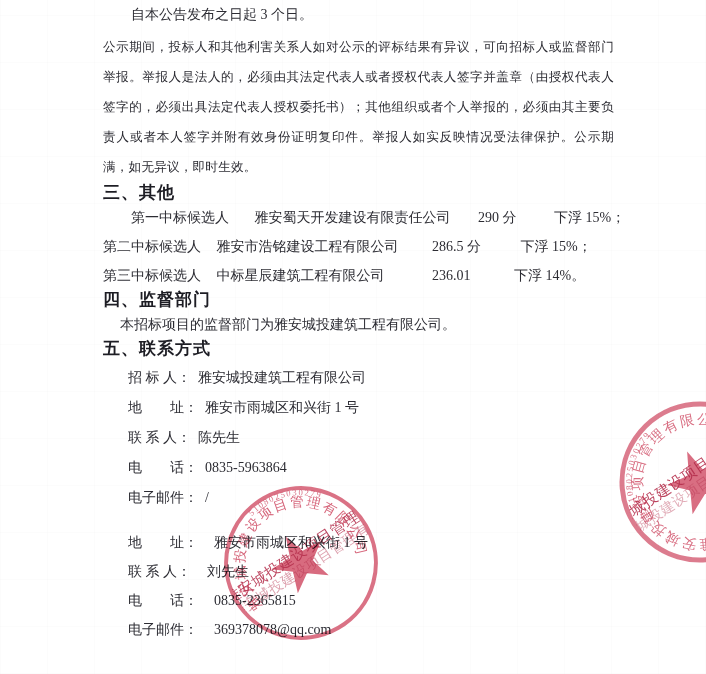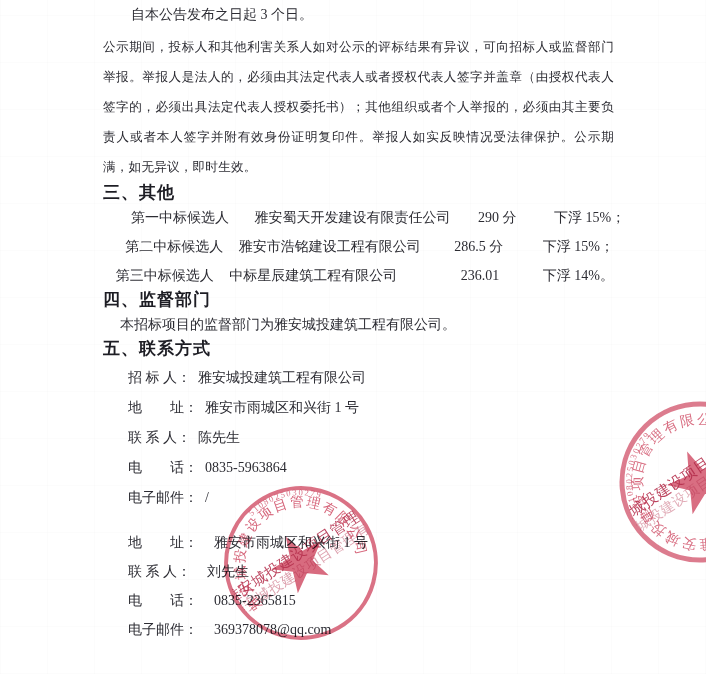--- a/index.html
+++ b/index.html
@@ -23,21 +23,21 @@
     letter-spacing:0.2px;
   }
   h2.sec{
     margin:0;font-size:17px;font-weight:bold;line-height:26px;color:#1d1d24;
     letter-spacing:1px;white-space:nowrap;
   }
   .cand{font-size:14px;line-height:29px;white-space:nowrap;}
   .cand span{display:inline-block;}
   .r1 .c-com{margin-left:22px}.r1 .c-sco{margin-left:24px}.r1 .c-flo{margin-left:34px}
   .r2 .c-com{margin-left:12px}.r2 .c-sco{margin-left:30px}.r2 .c-flo{margin-left:36px}
-  .r3 .c-com{margin-left:12px}.r3 .c-sco{margin-left:60px}.r3 .c-flo{margin-left:40px}
+  .r3 .c-com{margin-left:12px}.r3 .c-sco{margin-left:44px}.r3 .c-flo{margin-left:40px}
   .contact .row{font-size:14px;line-height:30px;white-space:nowrap;padding-left:25px;}
   .contact.agency .row{line-height:29px;}
   .contact .lbl{display:inline-block;}
   .contact .val{margin-left:7px;margin-top:6px;}
   .contact.agency .row .val{margin-left:16px;}
   .contact.agency .row.first .val{margin-left:7px;}
   .seal{position:absolute;mix-blend-mode:multiply;pointer-events:none;}
   .seal text{font-family:"Liberation Serif","DejaVu Serif",serif;}
 </style>
 </head>
@@ -48,21 +48,21 @@
   <div class="abs" style="top:0;">
     <div class="line indent2">自本公告发布之日起 3 个日。</div>
   </div>
 
   <div class="abs para" style="top:32px;">公示期间，投标人和其他利害关系人如对公示的评标结果有异议，可向招标人或监督部门举报。举报人是法人的，必须由其法定代表人或者授权代表人签字并盖章（由授权代表人签字的，必须出具法定代表人授权委托书）；其他组织或者个人举报的，必须由其主要负责人或者本人签字并附有效身份证明复印件。举报人如实反映情况受法律保护。公示期满，如无异议，即时生效。</div>
 
   <div class="abs" style="top:180px;">
     <h2 class="sec">三、其他</h2>
   </div>
 
-  <div class="abs" style="top:203px;text-align:right;">
+  <div class="abs" style="top:203px;">
     <div class="cand r1 indent2">
       <span class="c-rank">第一中标候选人</span>
       <span class="c-com">雅安蜀天开发建设有限责任公司</span>
       <span class="c-sco">290 分</span>
       <span class="c-flo">下浮 15%；</span>
     </div>
     <div class="cand r2">
       <span class="c-rank">第二中标候选人</span>
       <span class="c-com">雅安市浩铭建设工程有限公司</span>
       <span class="c-sco">286.5 分</span>

